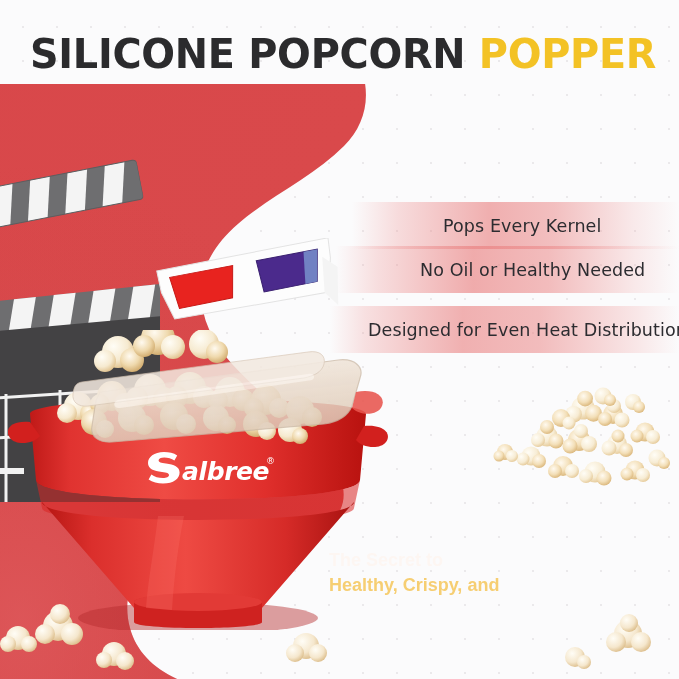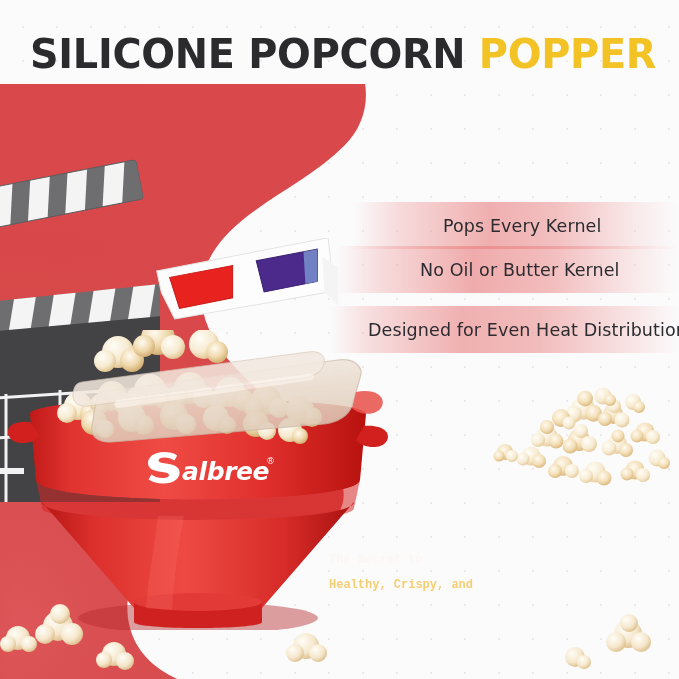--- a/index.html
+++ b/index.html
@@ -33,21 +33,21 @@
   #band1 .btext{margin-left:91px;}
   #band2{left:336px;top:246px;width:343px;}
   #band2 .bandbg{background:linear-gradient(90deg,rgba(240,150,150,0) 0%,rgba(238,146,146,.28) 12%,rgba(233,126,126,.64) 40%,rgba(234,130,130,.52) 62%,rgba(240,158,158,.20) 87%,rgba(240,170,170,0) 100%);}
   #band2 .btext{margin-left:84px;}
   #band3{left:330px;top:306px;width:349px;}
   #band3 .bandbg{background:linear-gradient(90deg,rgba(240,150,150,0) 0%,rgba(238,146,146,.26) 10%,rgba(233,126,126,.60) 38%,rgba(234,130,130,.52) 60%,rgba(240,158,158,.22) 88%,rgba(240,170,170,0) 100%);}
   #band3 .btext{margin-left:38px;}
 
   
   .tagline{position:absolute;left:329px;top:548px;z-index:30;
-    font-family:Liberation Mono, monospace;font-weight:700;font-size:12px;line-height:24.5px;}
+    font-family:Liberation Sans, sans-serif;font-weight:700;font-size:18px;line-height:24.5px;}
   .tagline .w{color:#fdf6f2;}
   .tagline .y{color:#f6ce72;}
 
   
   .clap{position:absolute;z-index:12;}
   #clapTop{left:-14px;top:166px;width:156px;height:62px;transform:rotate(-11deg);}
   #clapBody{left:-30px;top:282px;width:190px;height:220px;}
   .clap svg{display:block;width:100%;height:100%;}
 
   
@@ -129,21 +129,21 @@
     <span class="dark">SILICONE POPCORN</span>
     <span class="gold">POPPER</span>
   </div>
 
   <div class="band" id="band1">
     <div class="bandbg"></div>
     <div class="btext">Pops Every Kernel</div>
   </div>
   <div class="band" id="band2">
     <div class="bandbg"></div>
-    <div class="btext">No Oil or Butter Kernel</div>
+    <div class="btext">No Oil or Healthy Needed</div>
   </div>
   <div class="band" id="band3">
     <div class="bandbg"></div>
     <div class="btext">Designed for Even Heat Distribution</div>
   </div>
 
   <div class="clap" id="clapTop">
     <svg viewBox="0 0 156 62">
       <rect x="0" y="8" width="156" height="40" rx="4" fill="#6e6e70"></rect>
       <g fill="#f4f4f4">

